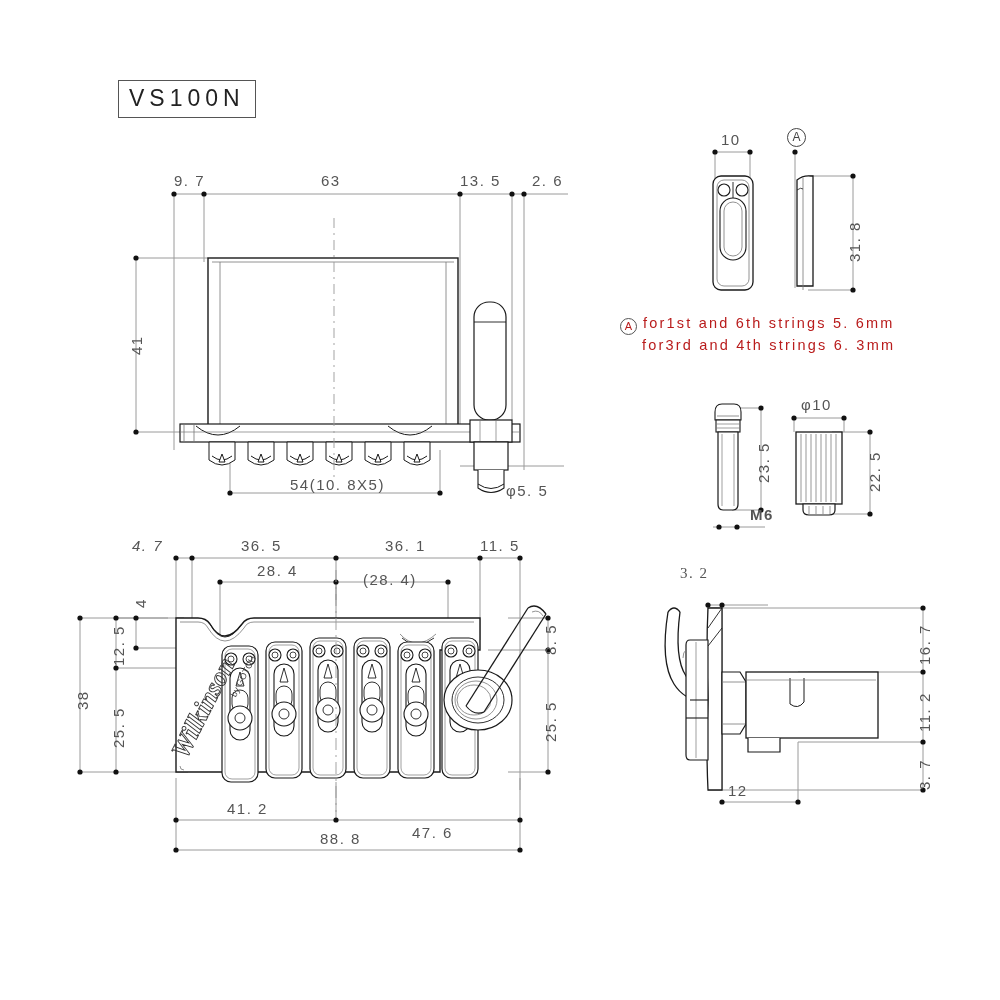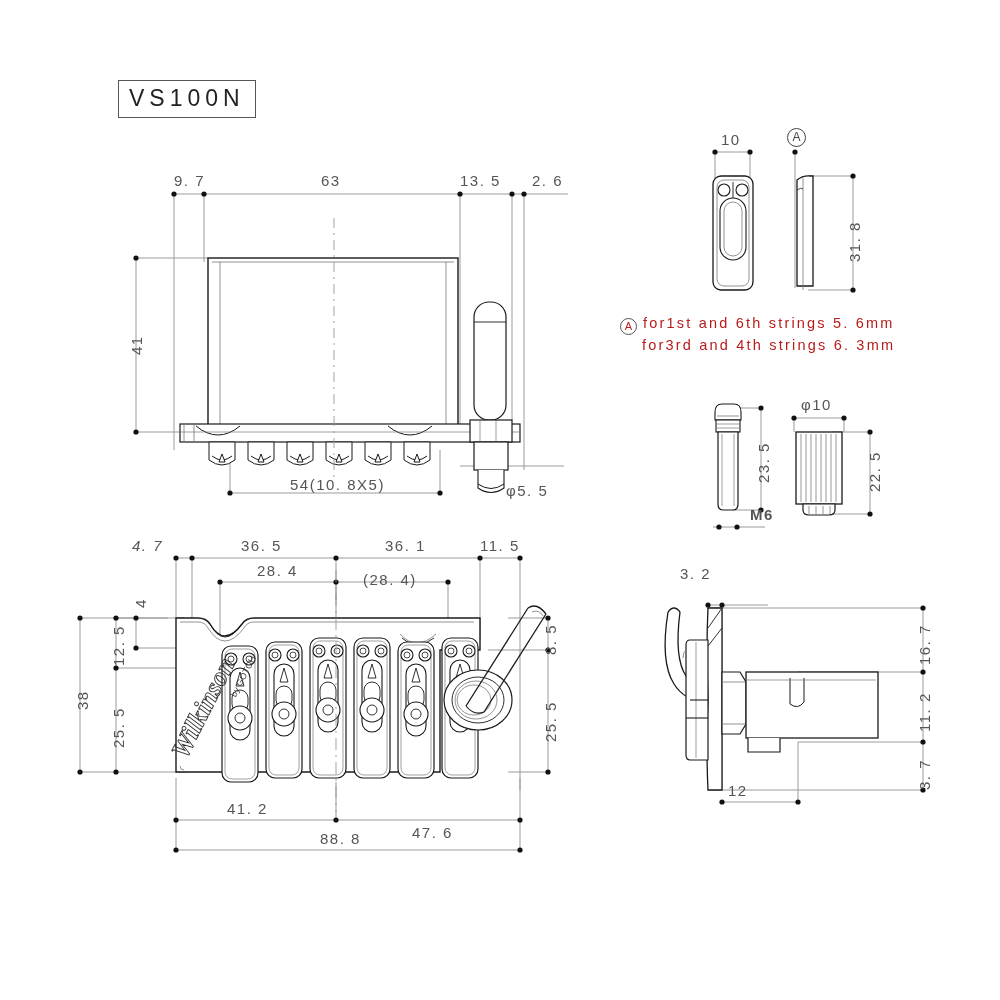--- a/index.html
+++ b/index.html
@@ -440,21 +440,21 @@
   <div class="dim v" style="left:124px;top:608px;">4</div>
   <div class="dim v" style="left:102px;top:666px;">12. 5</div>
   <div class="dim v" style="left:66px;top:710px;">38</div>
   <div class="dim v" style="left:102px;top:748px;">25. 5</div>
   <div class="dim v" style="left:534px;top:655px;">8. 5</div>
   <div class="dim v" style="left:534px;top:742px;">25. 5</div>
   <div class="dim" style="left:219px;top:800px;">41. 2</div>
   <div class="dim" style="left:404px;top:800px;margin-top:24px;">47. 6</div>
   <div class="dim" style="left:312px;top:830px;">88. 8</div>
 
-  <div class="dim" style="left:672px;top:565px;">3. 2</div>
+  <div class="dim" style="left:672px;top:565px;font-family:Liberation Serif, serif;">3. 2</div>
   <div class="dim v" style="left:908px;top:665px;">16. 7</div>
   <div class="dim v" style="left:908px;top:732px;">11. 2</div>
   <div class="dim v" style="left:908px;top:790px;">3. 7</div>
   <div class="dim" style="left:720px;top:782px;">12</div>
 
   <div class="notes">
     <span class="ln"><span class="circA">A</span><span>for1st  and  6th  strings  5. 6mm</span></span>
     <span class="ln ind">for3rd  and  4th  strings  6. 3mm</span>
   </div>
 

